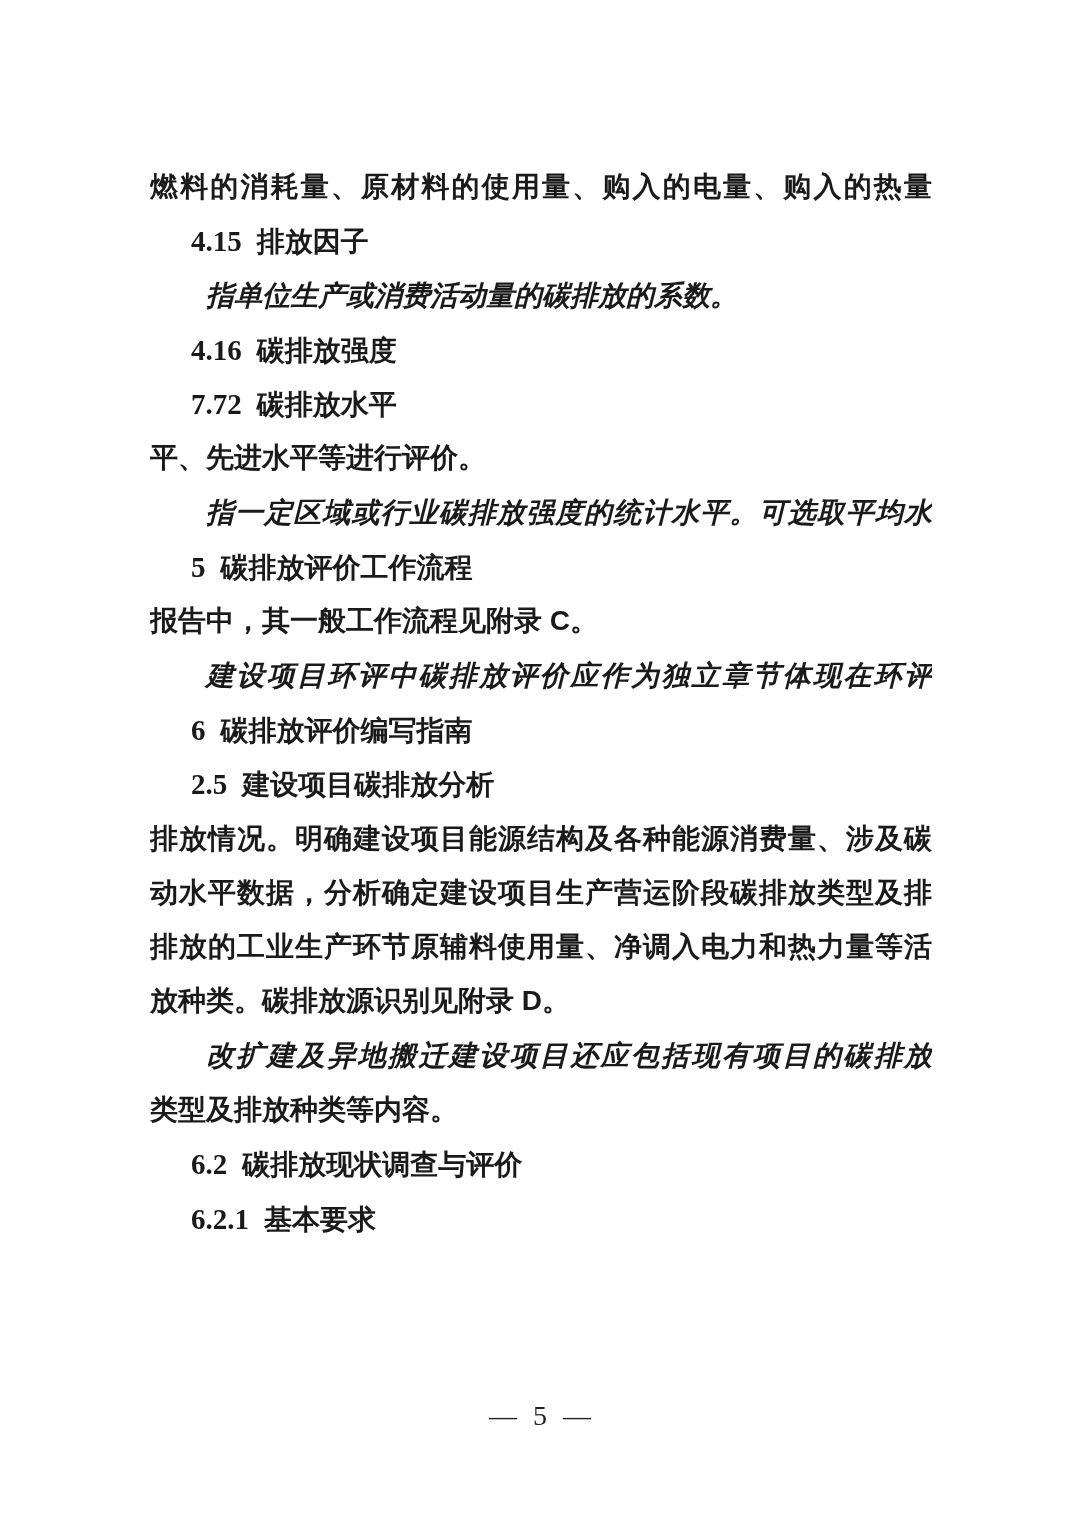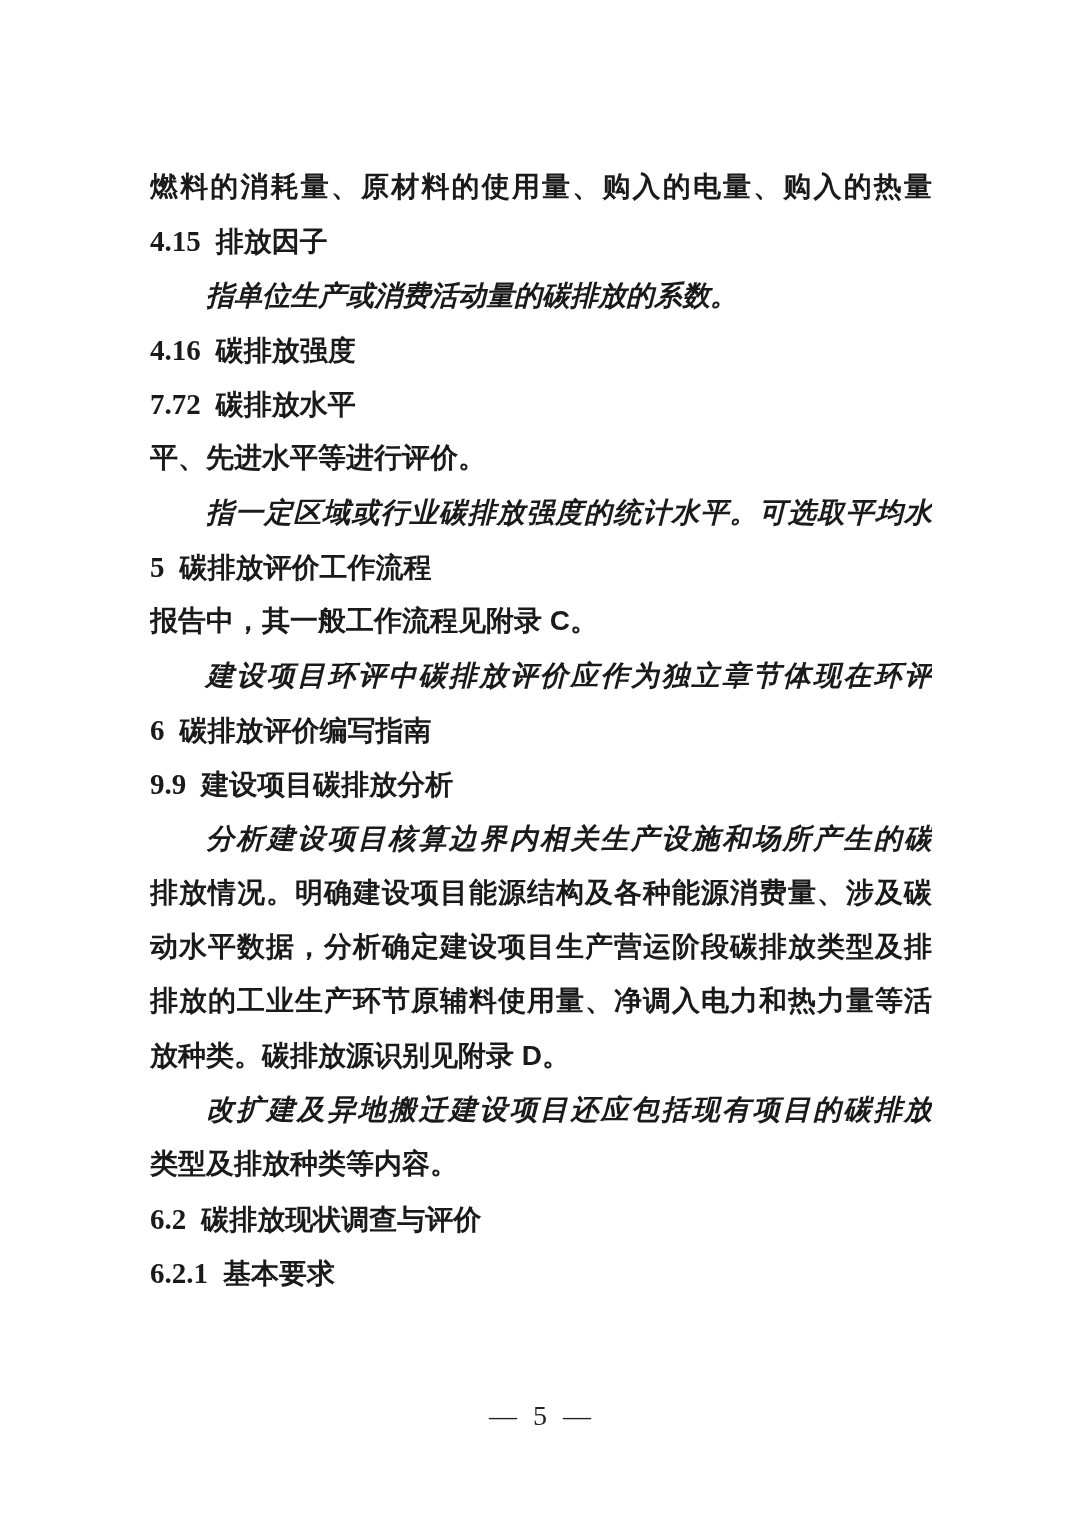--- a/index.html
+++ b/index.html
@@ -43,20 +43,21 @@
     text-align-last: justify;
   }
   .heading {
     font-weight: 700;
   }
   .heading .h-num {
     font-family: "Liberation Serif", serif;
     font-weight: 700;
     font-size: 29px;
     margin-right: 15px;
+    margin-left: 41px;
   }
   .footer {
     position: absolute;
     top: 1396px;
     left: 0;
     width: 1080px;
     text-align: center;
     font-family: "Liberation Serif", serif;
     font-size: 28px;
     color: #222222;
@@ -100,24 +101,23 @@
     </div>
 
     <div class="row">报告中，其一般工作流程见附录 C。</div>
     <div class="row indent fill">建设项目环评中碳排放评价应作为独立章节体现在环评</div>
 
     <div class="row heading">
       <span class="h-num">6</span><span>碳排放评价编写指南</span>
     </div>
 
     <div class="row heading">
-      <span class="h-num">9.9</span><span>建设项目碳排放分析</span>
+      <span class="h-num">2.5</span><span>建设项目碳排放分析</span>
     </div>
 
-    <div class="row indent fill">分析建设项目核算边界内相关生产设施和场所产生的碳</div>
     <div class="row fill">排放情况。明确建设项目能源结构及各种能源消费量、涉及碳</div>
     <div class="row fill">动水平数据，分析确定建设项目生产营运阶段碳排放类型及排</div>
     <div class="row fill">排放的工业生产环节原辅料使用量、净调入电力和热力量等活</div>
     <div class="row">放种类。碳排放源识别见附录 D。</div>
 
     <div class="row indent fill">改扩建及异地搬迁建设项目还应包括现有项目的碳排放</div>
     <div class="row">类型及排放种类等内容。</div>
 
     <div class="row heading">
       <span class="h-num">6.2</span><span>碳排放现状调查与评价</span>

